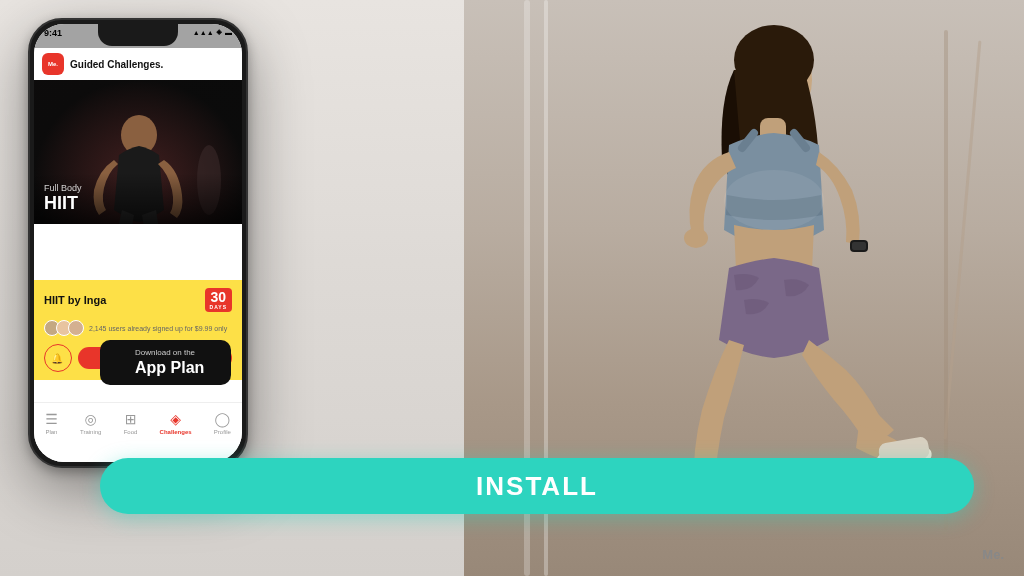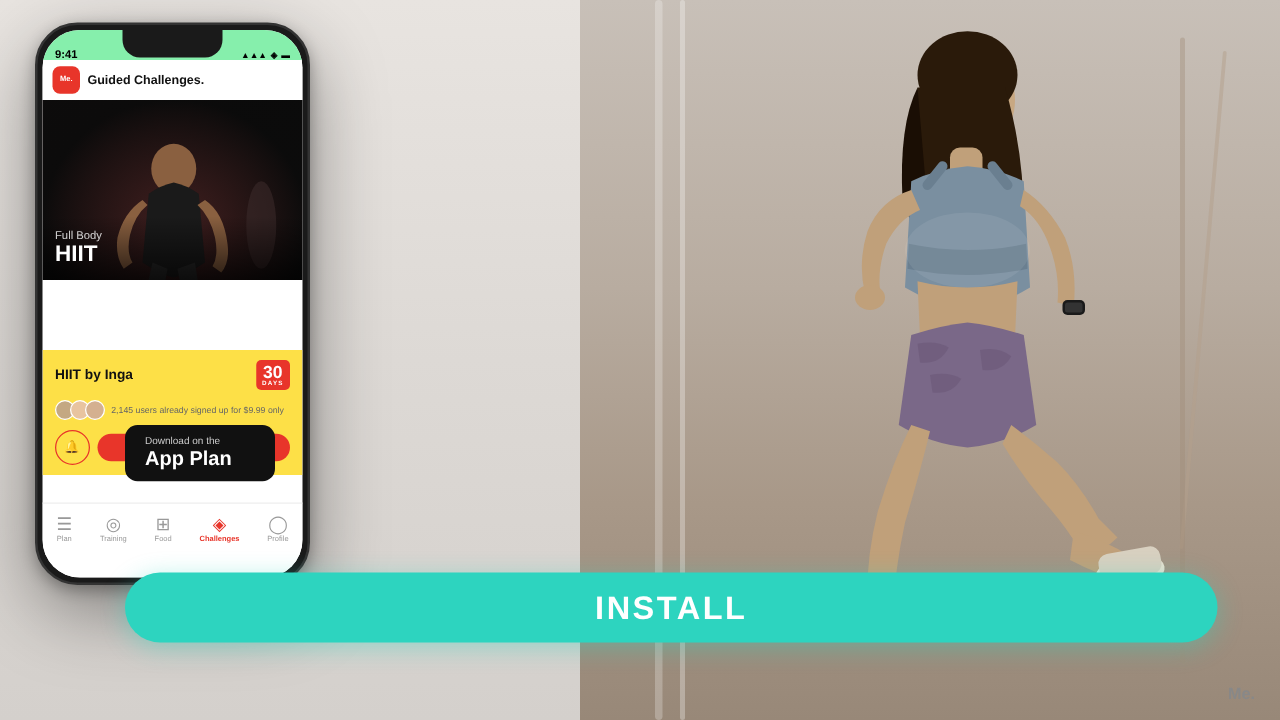--- a/index.html
+++ b/index.html
@@ -75,23 +75,23 @@
       z-index: 10;
     }
 
     
     .phone-status {
       position: absolute;
       top: 0;
       left: 0;
       right: 0;
       height: 24px;
-      background: #86efac;
-      display: flex;
-      align-items: flex-end;
+      background: #a3a3a3;
+      display: flex;
+      align-items: flex-start;
       justify-content: space-between;
       padding: 4px 10px 0;
       font-size: 9px;
       font-weight: 600;
       color: #000;
       z-index: 5;
     }
 
     
     .app-header {
@@ -304,21 +304,21 @@
       gap: 14px;
     }
 
     .store-btn {
       display: flex;
       align-items: center;
       gap: 8px;
       background: #111;
       color: #fff;
       border-radius: 10px;
-      padding: 8px 8px;
+      padding: 8px 27px;
       min-width: 120px;
       cursor: pointer;
     }
 
     .store-icon {
       font-size: 22px;
       line-height: 1;
     }
 
     .store-text-wrap {

